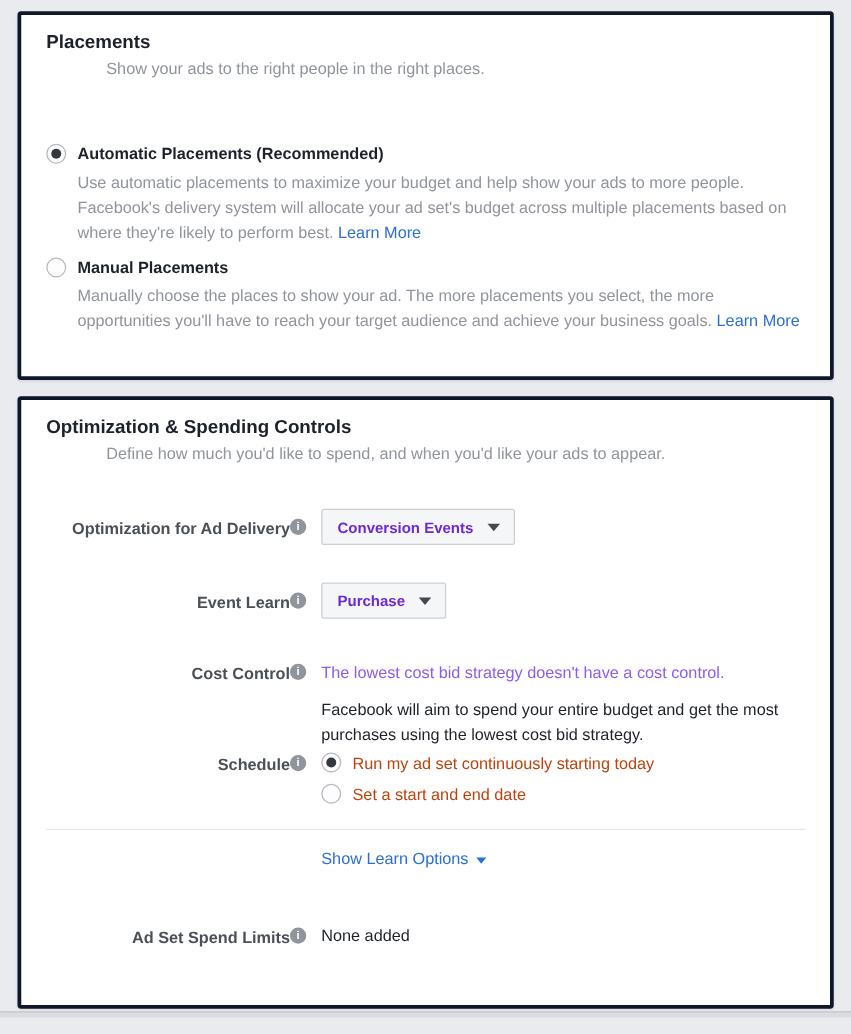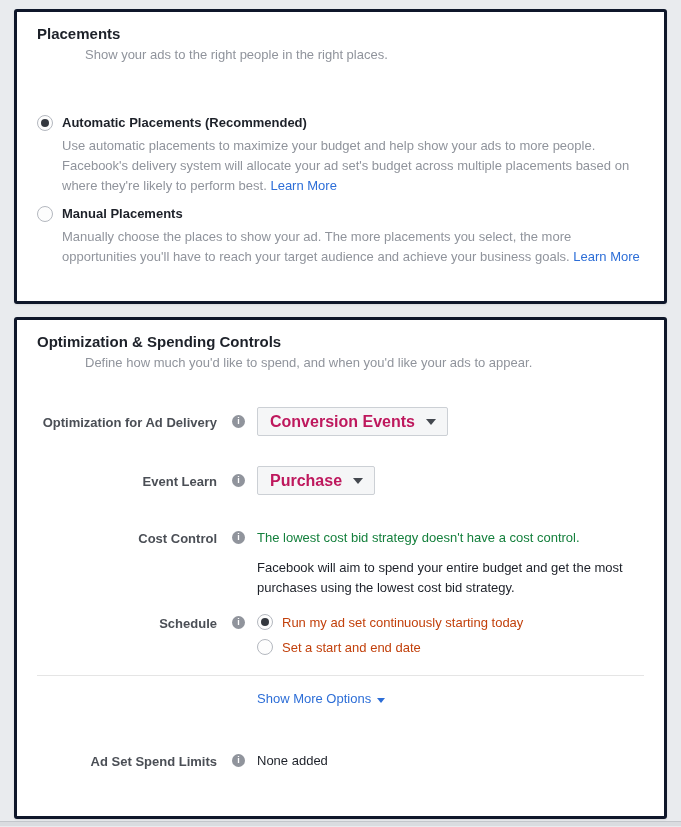--- a/index.html
+++ b/index.html
@@ -55,59 +55,59 @@
   }
   .link { color: #2d6ed7; text-decoration: none; cursor: pointer; }
 
   
   .form { margin-top: 36px; }
   .form-row { display: grid; grid-template-columns: 208px 1fr; column-gap: 12px; }
   .label-cell {
     display: flex; justify-content: flex-end; align-items: flex-start;
     font-weight: bold; color: #4b4f56;
     line-height: 17px;
-    gap: 15px;
+    gap: 0;
   }
   .info-icon {
     width: 13px; height: 13px;
     border-radius: 50%;
     background: #90949c;
     color: #ffffff;
     font-size: 9px; font-weight: bold;
     line-height: 13px; text-align: center;
     display: inline-block;
     margin-top: 1px;
     cursor: pointer;
     flex: 0 0 13px;
   }
   .row-delivery { margin-bottom: 30px; }
   .row-delivery .label-cell, .row-event .label-cell { padding-top: 7px; }
   .row-event { margin-bottom: 34px; }
-  .row-cost { margin-bottom: 16px; }
+  .row-cost { margin-bottom: 4px; }
   .row-cost .label-cell, .row-schedule .label-cell, .row-limits .label-cell { padding-top: 1px; }
 
   .dropdown-btn {
     display: inline-flex; align-items: center; gap: 11px;
     background: #f5f6f7;
     border: 1px solid #ccd0d5;
     border-radius: 2px;
     padding: 6px 11px 6px 12px;
     font-family: inherit;
-    font-size: 16px; font-weight: bold; color: #be185d;
+    font-size: 12px; font-weight: bold; color: #6d28d9;
     cursor: pointer;
     height: 29px;
   }
   .caret-down {
     width: 0; height: 0;
     border-left: 5px solid transparent;
     border-right: 5px solid transparent;
     border-top: 6px solid #44484f;
     display: inline-block;
   }
-  .cost-line1 { color: #15803d; line-height: 17px; }
+  .cost-line1 { color: #8b5cf6; line-height: 17px; }
   .cost-line2 { color: #1d2129; line-height: 20px; margin-top: 12px; max-width: 400px; }
 
   .schedule-option { display: flex; align-items: center; gap: 9px; cursor: pointer; }
   .schedule-option + .schedule-option { margin-top: 9px; }
   .schedule-option .opt-text { color: #c2410c; }
 
   .divider { border: none; border-top: 1px solid #e5e5e5; margin: 20px 0 14px 0; }
 
   .show-more {
     display: inline-flex; align-items: center; gap: 6px;
@@ -225,21 +225,21 @@
           </div>
         </div>
       </div>
 
       <hr class="divider">
 
       <div class="form-row">
         <div class="label-cell"></div>
         <div>
           <a class="show-more">
-            <span>Show More Options</span>
+            <span>Show Learn Options</span>
             <span class="caret-down-blue"></span>
           </a>
         </div>
       </div>
 
       <div class="form-row row-limits">
         <div class="label-cell">
           <span>Ad Set Spend Limits</span>
           <span class="info-icon">i</span>
         </div>

